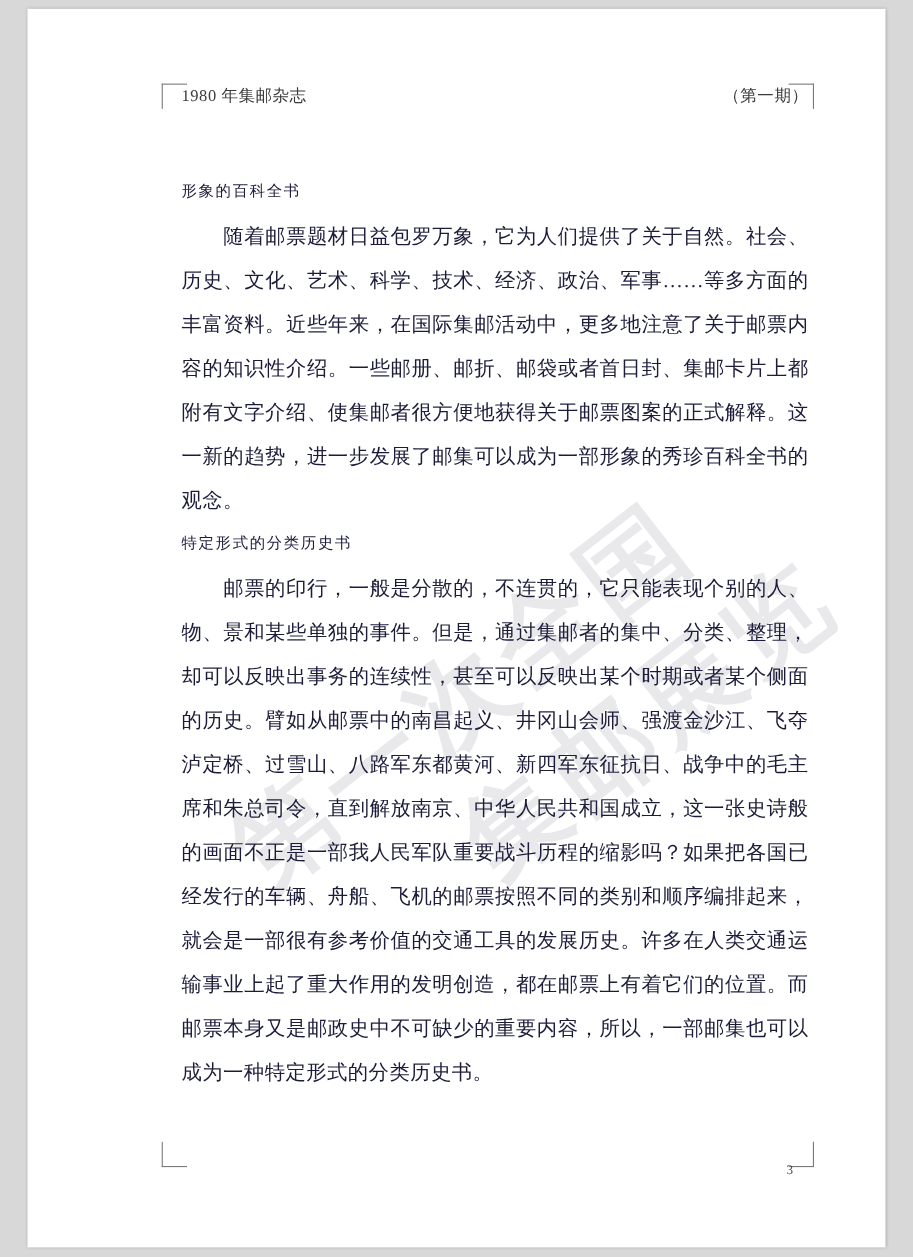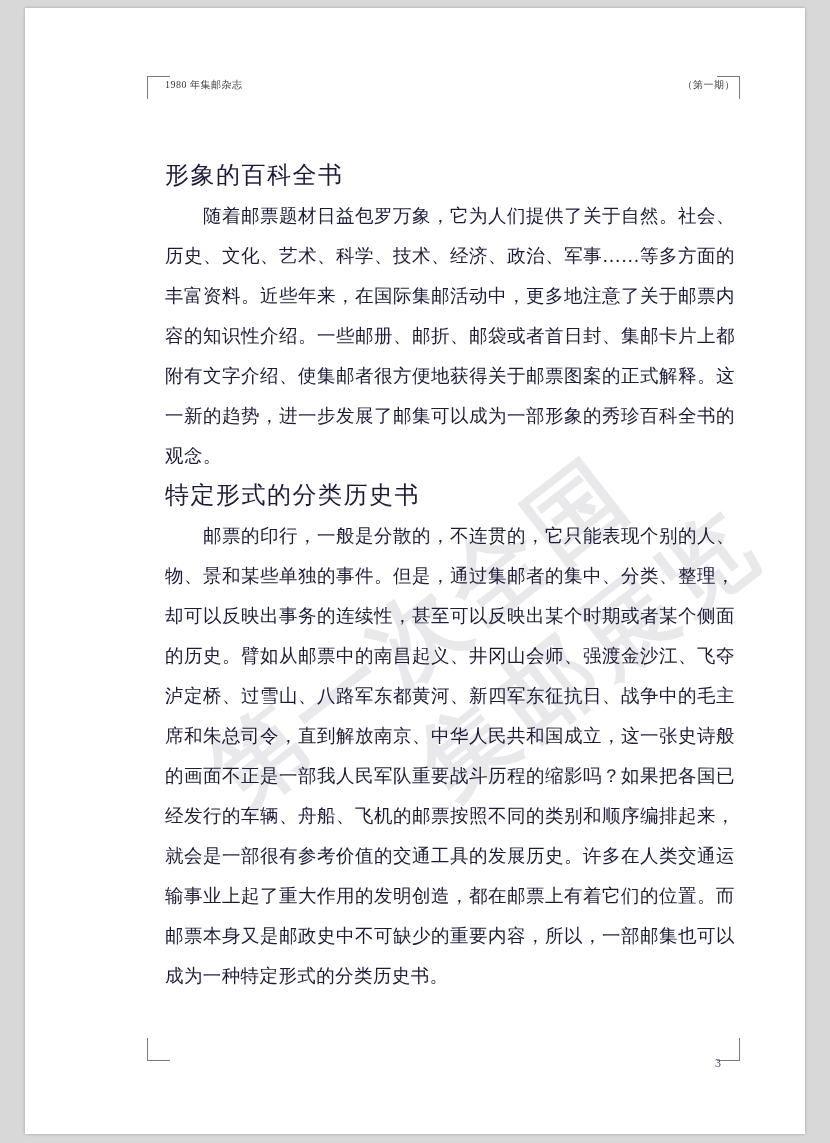--- a/index.html
+++ b/index.html
@@ -59,36 +59,36 @@
   .crop.br { left: 692px; top: 1030px; border-right: 1px solid #7a7a7a; border-bottom: 1px solid #7a7a7a; }
 
   .header {
     position: absolute;
     left: 140px;
     top: 70px;
     width: 570px;
     display: flex;
     justify-content: space-between;
     align-items: baseline;
-    font-size: 10px;
+    font-size: 15px;
     color: #3a3a3a;
     font-family: "Liberation Serif", serif;
   }
   .header .left { letter-spacing: 0.5px; }
   .header .right { letter-spacing: 0.5px; }
 
   .content {
     position: absolute;
     left: 140px;
     top: 150px;
     width: 570px;
   }
   h2.section {
     margin: 0 0 4px 0;
-    font-size: 24px;
+    font-size: 14px;
     font-weight: 400;
     color: #1c1c3a;
     letter-spacing: 1.5px;
     line-height: 34px;
   }
   h2.section.second {
   }
   p.para {
     margin: 0 0 2px 0;
     font-size: 18.5px;

